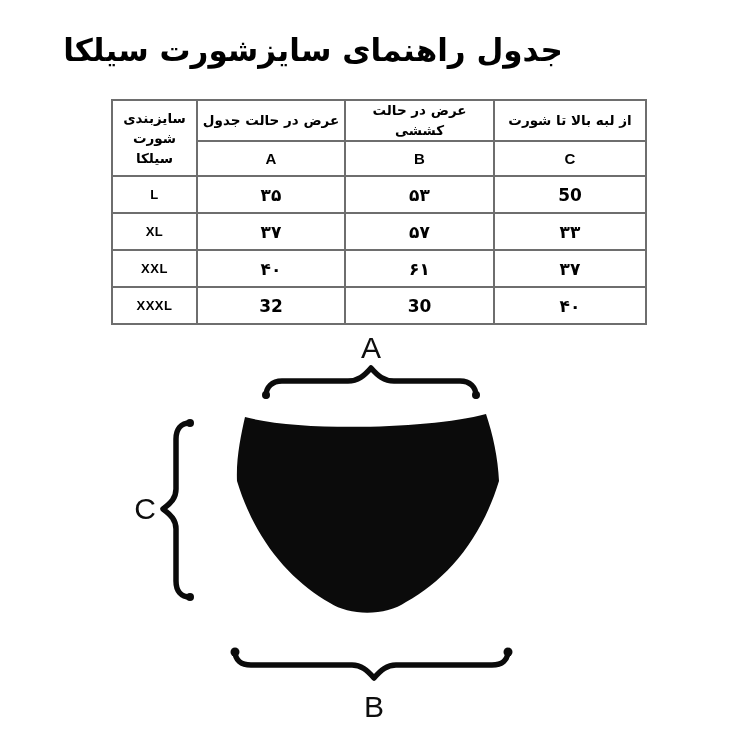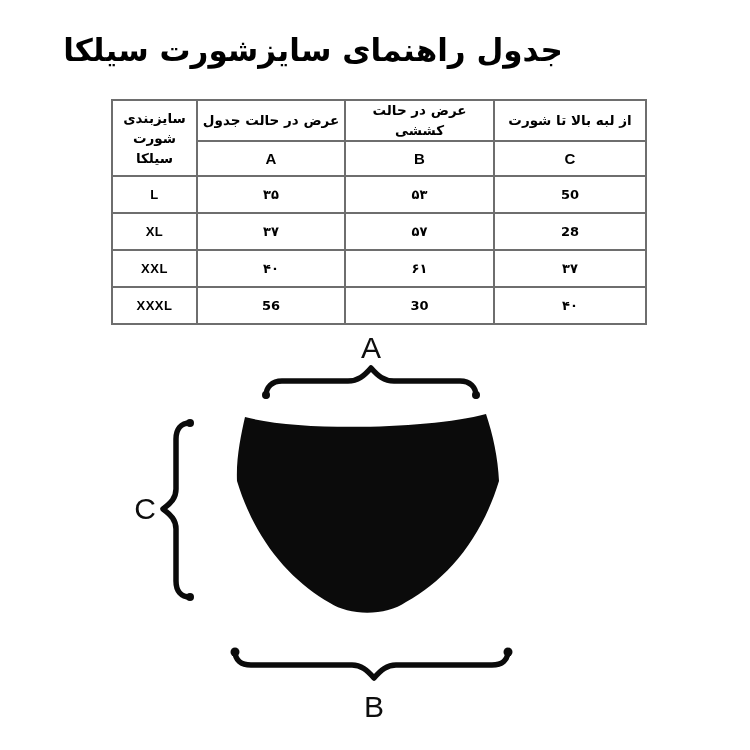--- a/index.html
+++ b/index.html
@@ -52,21 +52,21 @@
   }
   .letter{
     font-family:"Liberation Sans","DejaVu Sans",sans-serif;
     font-weight:bold;font-size:15px;
   }
   .sizecell{
     font-family:"Liberation Sans","DejaVu Sans",sans-serif;
     font-weight:bold;font-size:13px;letter-spacing:.5px;
   }
   .numcell{
-    direction:rtl;font-weight:bold;font-size:13px;
+    direction:rtl;font-weight:bold;font-size:17px;
     font-family:"DejaVu Sans",sans-serif;
   }
   .diagram-svg{position:absolute;left:0;top:0;width:750px;height:750px;}
   .dim-label{
     position:absolute;width:44px;text-align:center;
     font-family:"Liberation Sans","DejaVu Sans",sans-serif;
     font-size:30px;font-weight:400;color:#0d0d0d;line-height:1;
   }
   .label-a{left:349px;top:333px;}
   .label-b{left:352px;top:692px;}
@@ -95,31 +95,31 @@
     <tr class="datarow">
       <td class="c-size sizecell">L</td>
       <td class="c-a numcell">۳۵</td>
       <td class="c-b numcell">۵۳</td>
       <td class="c-c numcell">50</td>
     </tr>
     <tr class="datarow">
       <td class="c-size sizecell">XL</td>
       <td class="c-a numcell">۳۷</td>
       <td class="c-b numcell">۵۷</td>
-      <td class="c-c numcell">28</td>
+      <td class="c-c numcell">۳۳</td>
     </tr>
     <tr class="datarow">
       <td class="c-size sizecell">XXL</td>
       <td class="c-a numcell">۴۰</td>
       <td class="c-b numcell">۶۱</td>
       <td class="c-c numcell">۳۷</td>
     </tr>
     <tr class="datarow">
       <td class="c-size sizecell">XXXL</td>
-      <td class="c-a numcell">56</td>
+      <td class="c-a numcell">32</td>
       <td class="c-b numcell">30</td>
       <td class="c-c numcell">۴۰</td>
     </tr>
   </tbody>
     </table>
 
   <svg class="diagram-svg" viewBox="0 0 750 750" xmlns="http://www.w3.org/2000/svg">
 
     <path d="M 245 417
              C 300 432 430 429 486 414

